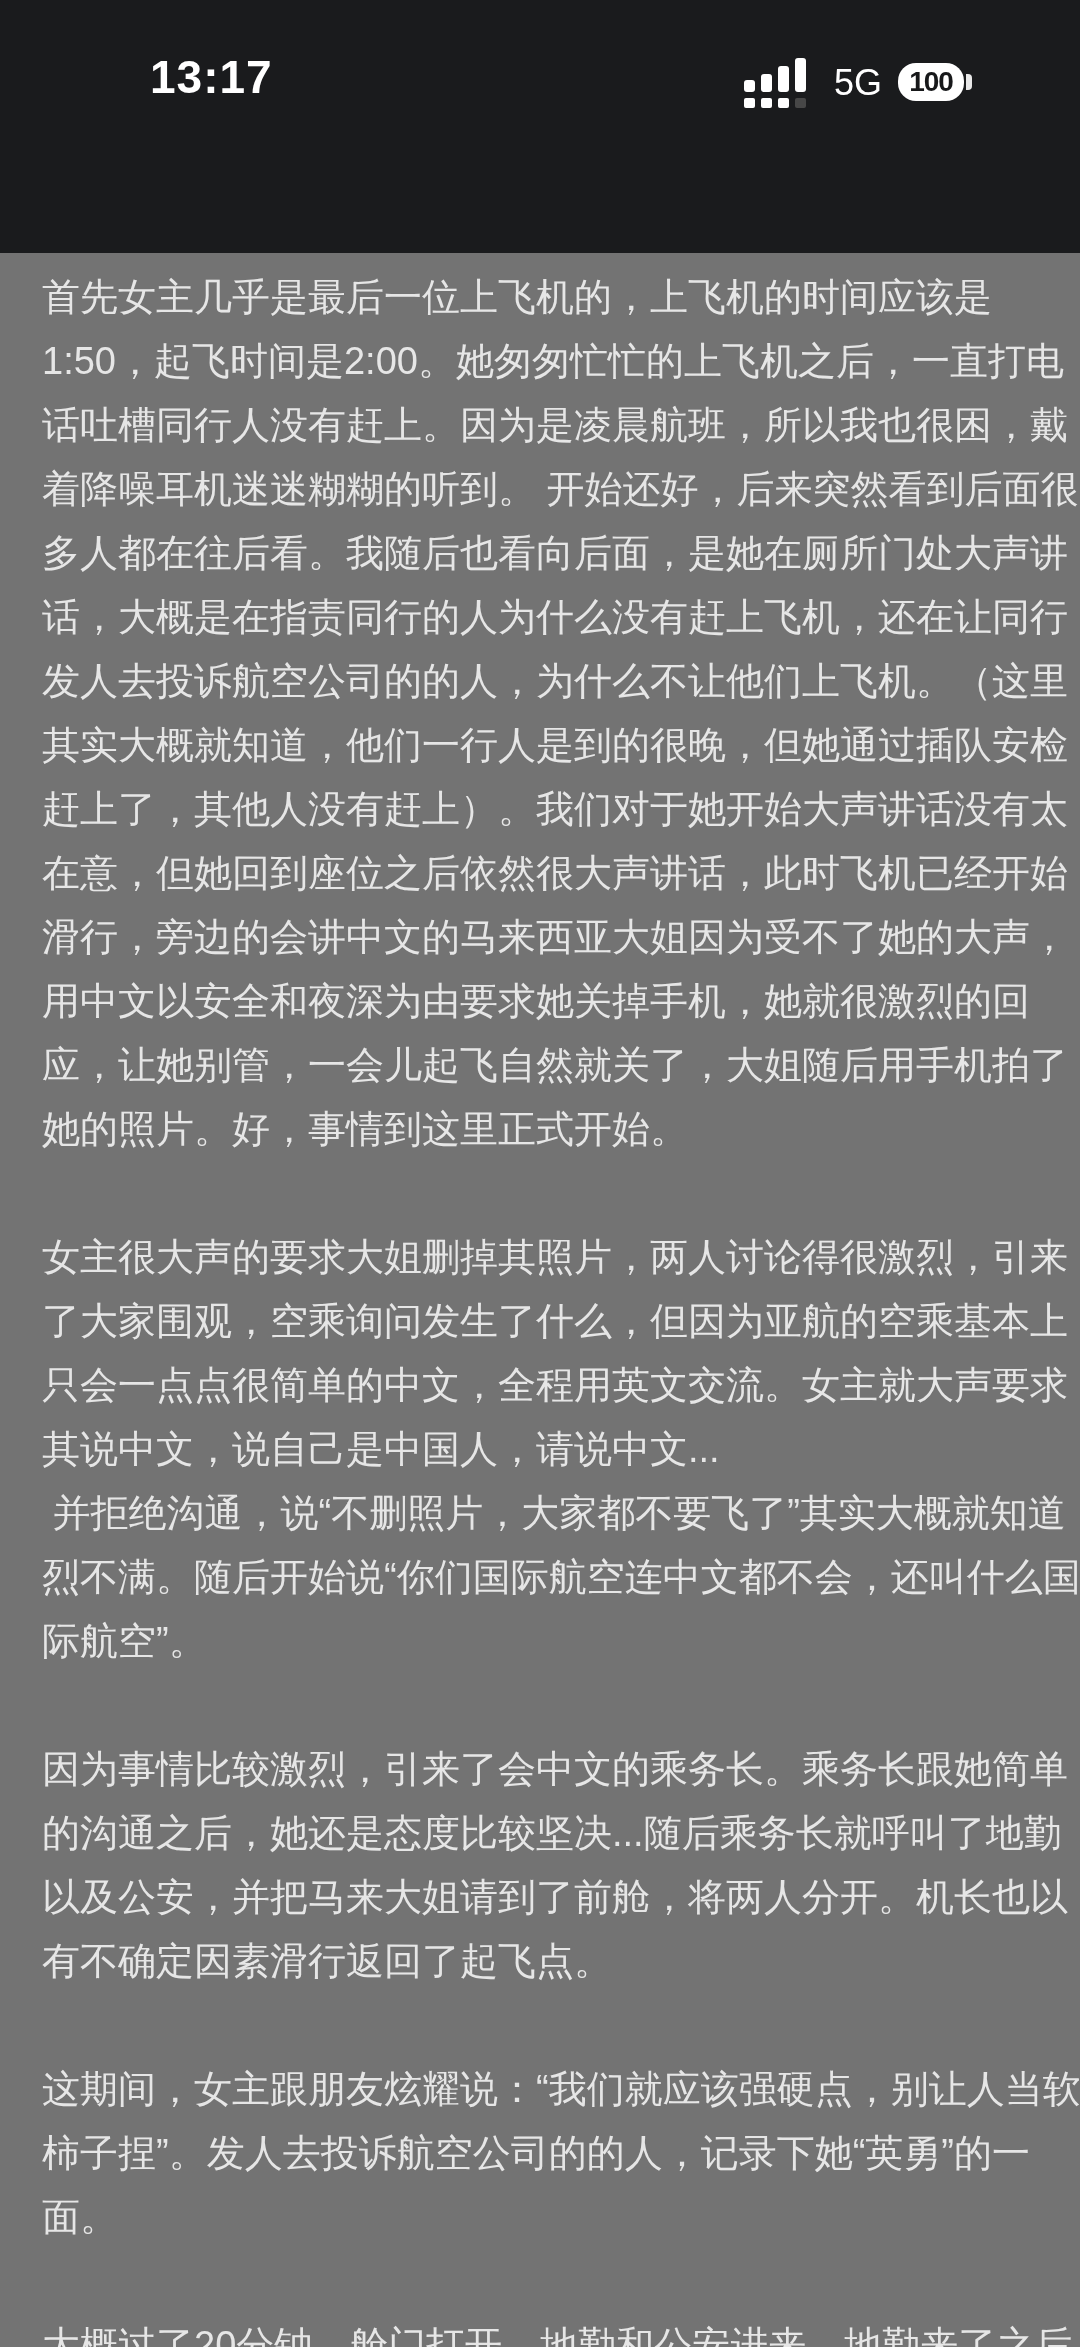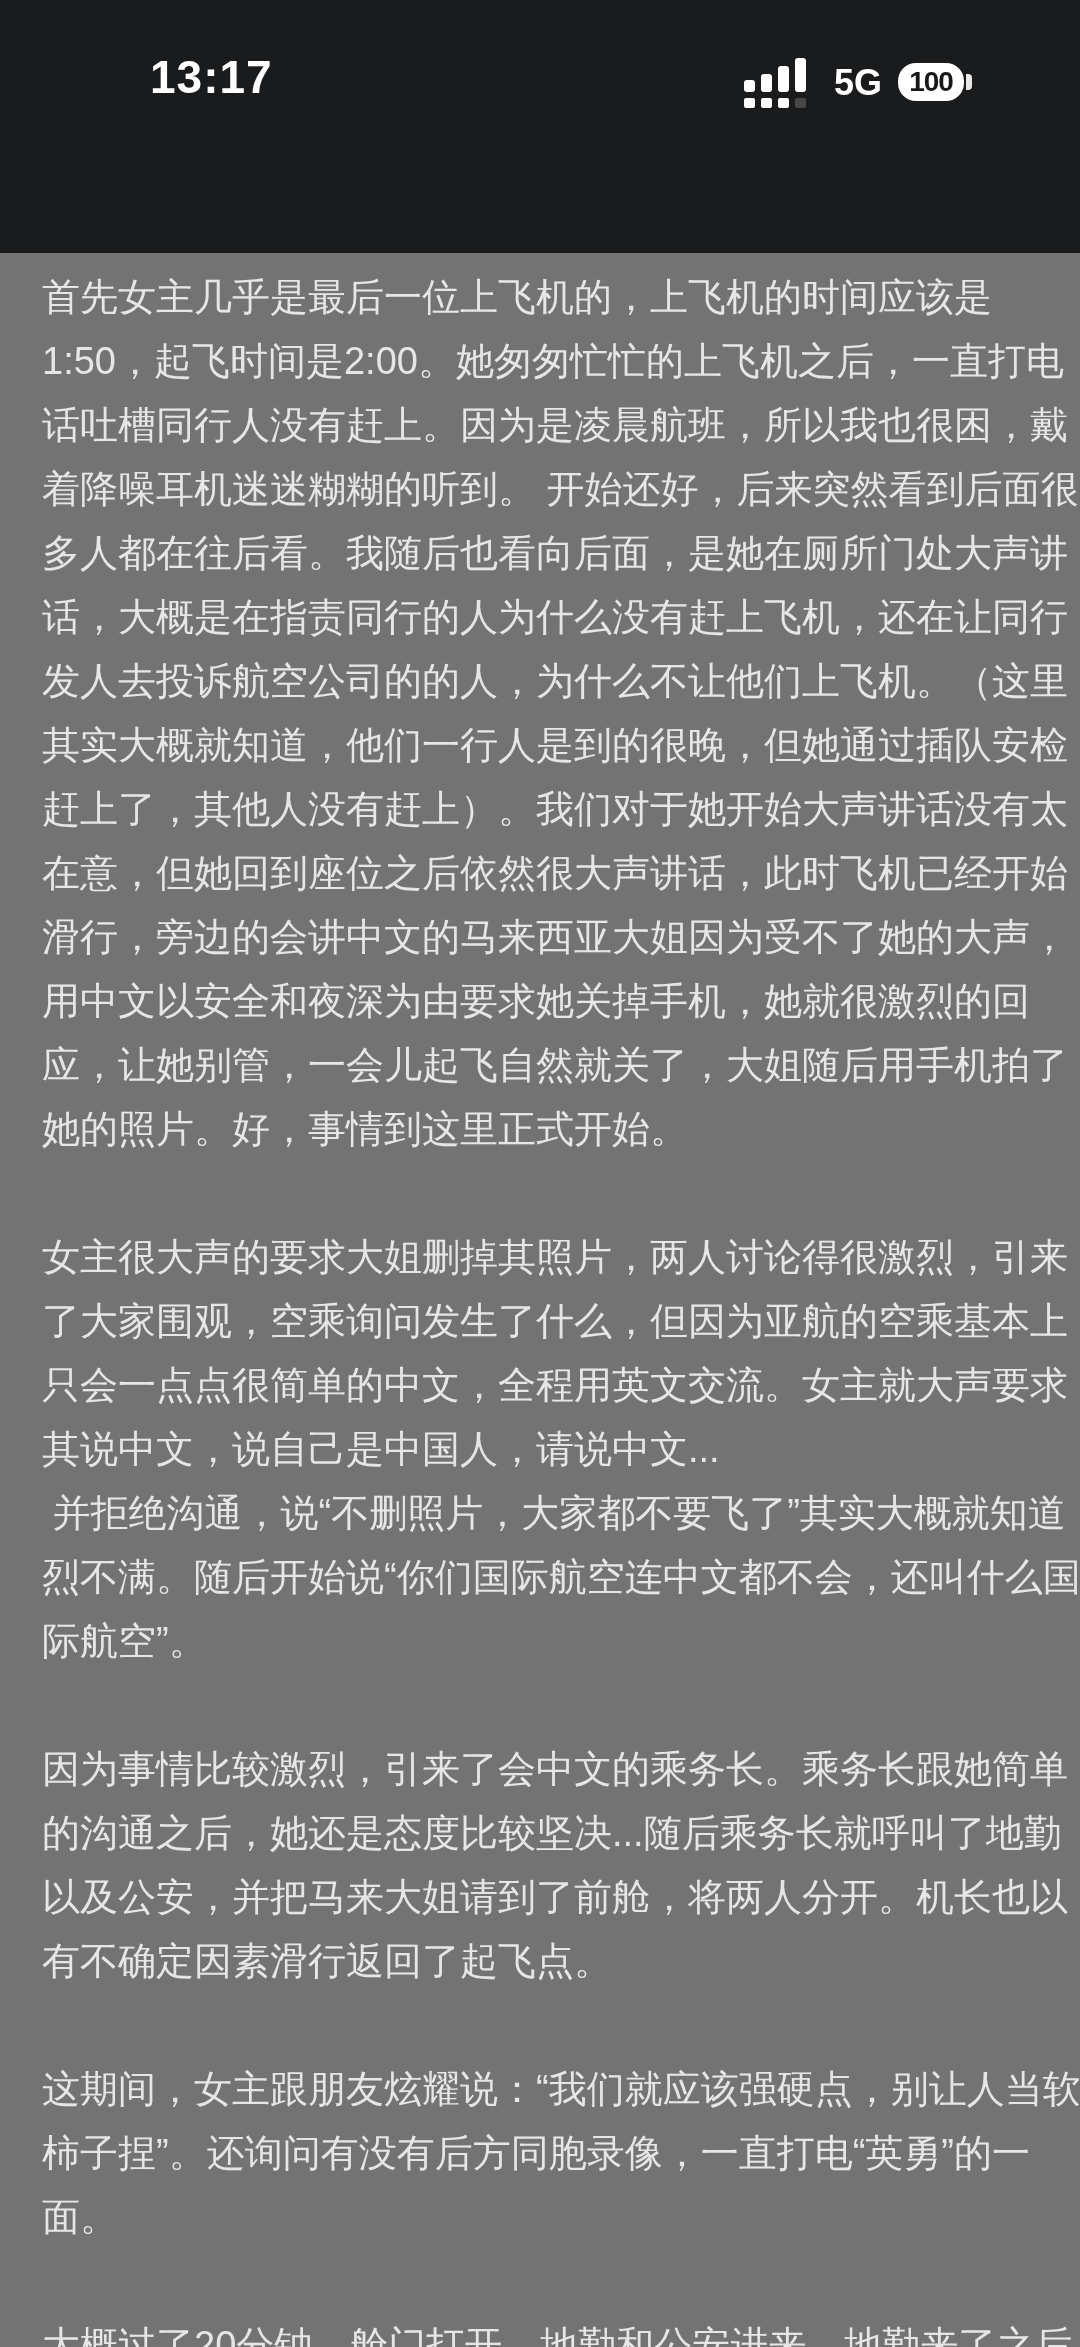--- a/index.html
+++ b/index.html
@@ -35,21 +35,21 @@
   .status-right {
     position: absolute;
     right: 100px;
     top: 56px;
     display: flex;
     align-items: center;
     gap: 16px;
   }
   .network-label {
     font-size: 36px;
-    font-weight: 700;
+    font-weight: 400;
     color: #ffffff;
     line-height: 1;
     margin-top: 2px;
   }
   .battery {
     position: relative;
     width: 66px;
     height: 38px;
     background: #ffffff;
     border-radius: 18px;
@@ -194,21 +194,21 @@
         <div class="line">际航空”。</div>
       </div>
       <div class="para">
         <div class="line">因为事情比较激烈，引来了会中文的乘务长。乘务长跟她简单</div>
         <div class="line">的沟通之后，她还是态度比较坚决...随后乘务长就呼叫了地勤</div>
         <div class="line">以及公安，并把马来大姐请到了前舱，将两人分开。机长也以</div>
         <div class="line">有不确定因素滑行返回了起飞点。</div>
       </div>
       <div class="para">
         <div class="line">这期间，女主跟朋友炫耀说：“我们就应该强硬点，别让人当软</div>
-        <div class="line">柿子捏”。还询问有没有后方同胞录像，一直打电“英勇”的一</div>
+        <div class="line">柿子捏”。发人去投诉航空公司的的人，记录下她“英勇”的一</div>
         <div class="line">面。</div>
       </div>
       <div class="para">
         <div class="line">大概过了20分钟，舱门打开，地勤和公安进来，地勤来了之后</div>
       </div>
     </div>
 
 </div>
 
 </body></html>

